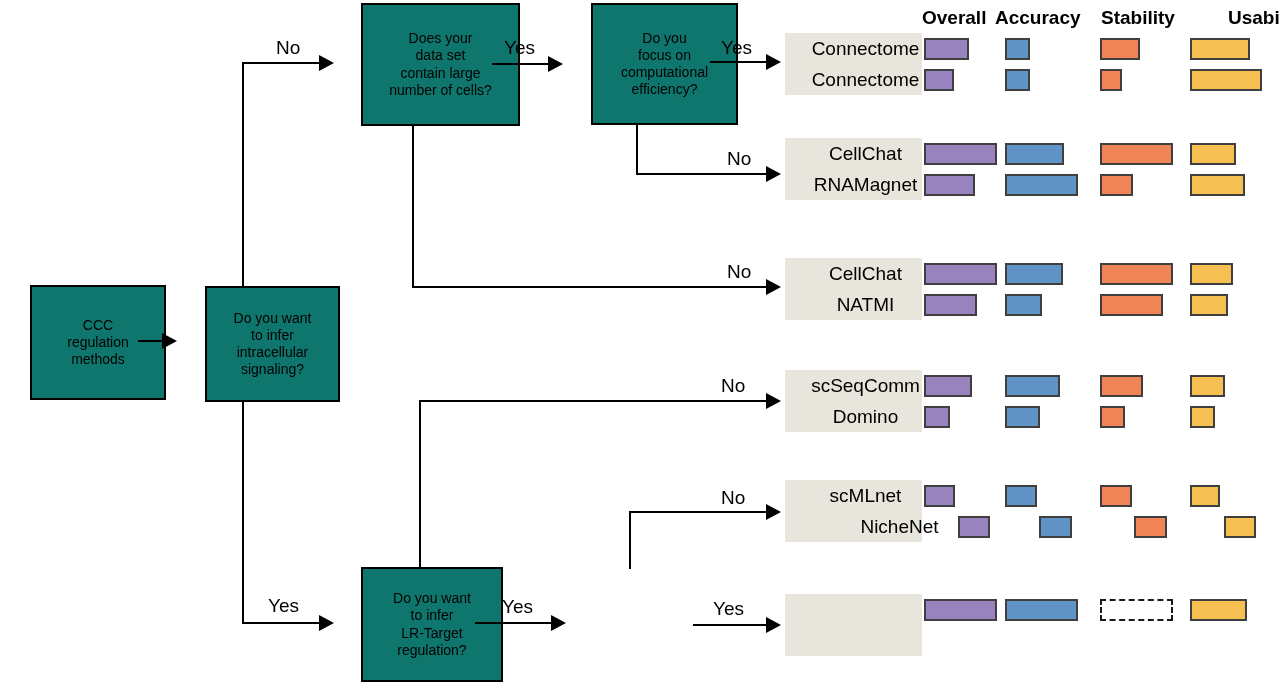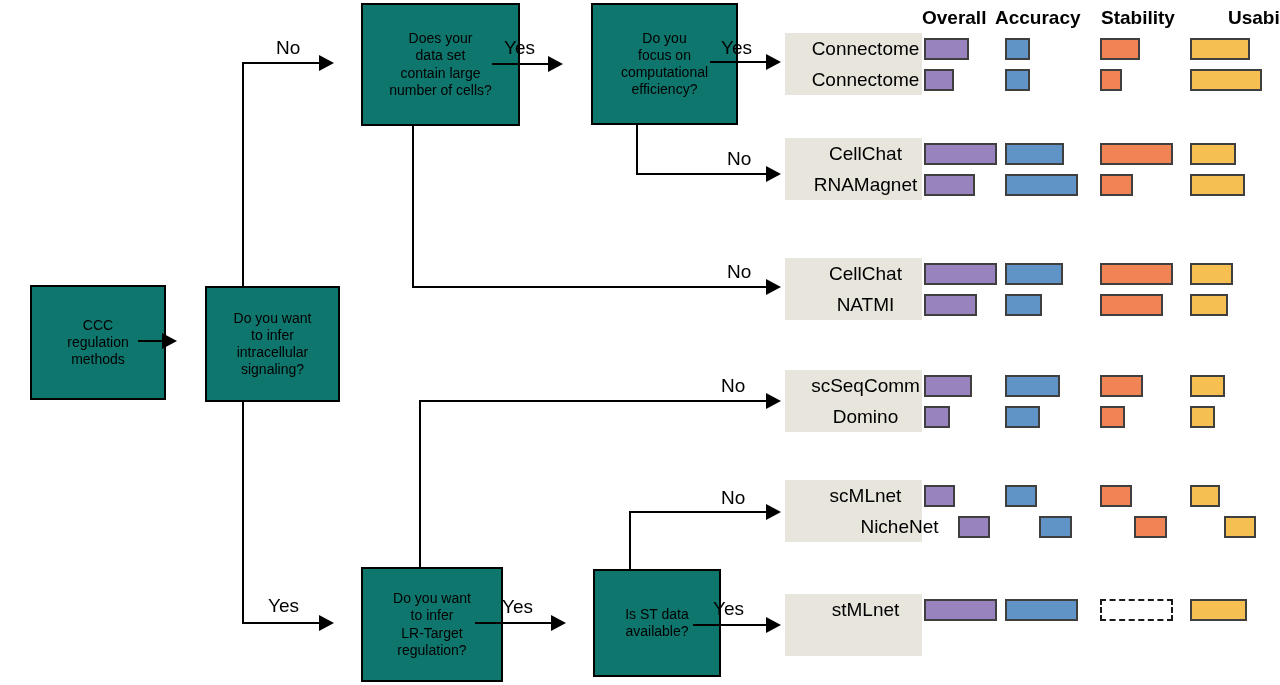--- a/index.html
+++ b/index.html
@@ -52,22 +52,20 @@
 contain large
 number of cells?</div>
   <div class="dbox" style="left:563px; top:3px; width:147px; height:122px;">Do you
 focus on
 computational
 efficiency?</div>
   <div class="dbox" style="left:333px; top:567px; width:142px; height:115px;">Do you want
 to infer
 LR-Target
 regulation?</div>
-  <div class="dbox" style="left:565px; top:569px; width:128px; height:108px;">Is ST data
-available?</div>
 
   <div class="line" style="left:138px; top:340px; width:26px; height:2px;"></div>
   <div class="line" style="left:242px; top:62px;  width:2px; height:225px;"></div>
   <div class="line" style="left:242px; top:62px;  width:77px; height:2px;"></div>
   <div class="line" style="left:492px; top:63px;  width:57px; height:2px;"></div>
   <div class="line" style="left:710px; top:61px;  width:57px; height:2px;"></div>
   <div class="line" style="left:636px; top:125px; width:2px; height:50px;"></div>
   <div class="line" style="left:636px; top:173px; width:131px; height:2px;"></div>
   <div class="line" style="left:412px; top:126px; width:2px; height:162px;"></div>
   <div class="line" style="left:412px; top:286px; width:355px; height:2px;"></div>
@@ -190,21 +188,20 @@
           <span class="mname">NicheNet</span>
           <div class="bar" style="left: 139px; width: 32px; background: rgb(152, 131, 191);"></div>
           <div class="bar" style="left: 220px; width: 33px; background: rgb(96, 148, 198);"></div>
           <div class="bar" style="left: 315px; width: 33px; background: rgb(240, 132, 85);"></div>
           <div class="bar" style="left: 405px; width: 32px; background: rgb(246, 191, 82);"></div>
         </div>
       </div>
       <div class="group" style="top: 594px;">
         <div class="glabel-bg"></div>
         <div class="mrow" style="top: 0px;">
-          <span class="mname">stMLnet</span>
           <div class="bar" style="left: 139px; width: 73px; background: rgb(152, 131, 191);"></div>
           <div class="bar" style="left: 220px; width: 73px; background: rgb(96, 148, 198);"></div>
           <div class="bar na" style="left: 315px; width: 73px;"></div>
           <div class="bar" style="left: 405px; width: 57px; background: rgb(246, 191, 82);"></div>
         </div>
       </div>
     </div>
 
 </div>
 

